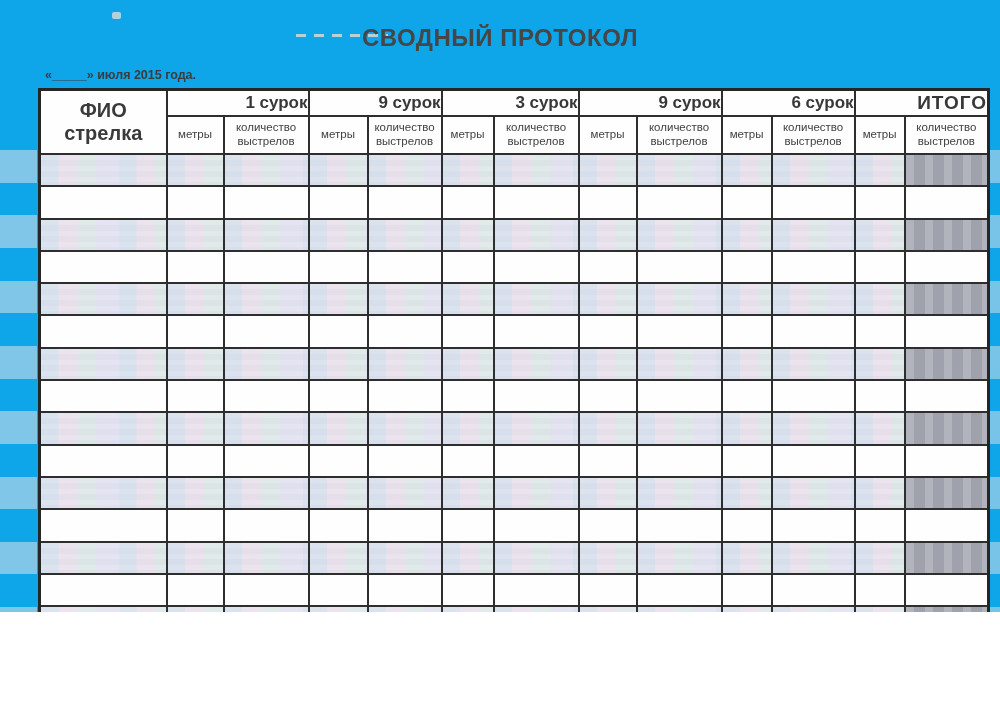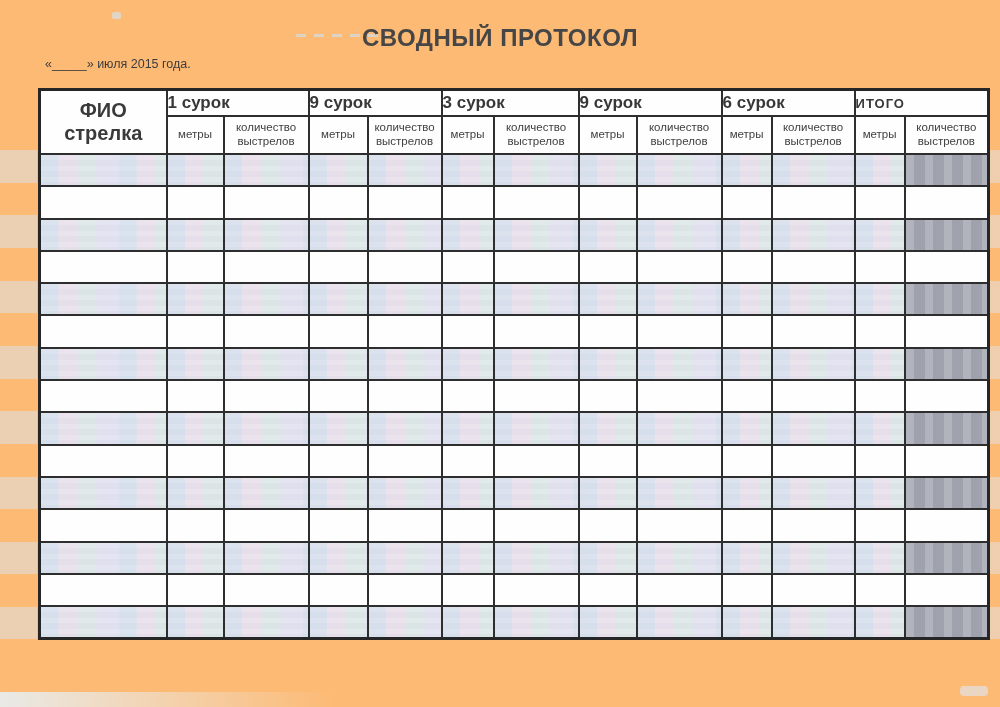--- a/index.html
+++ b/index.html
@@ -1,43 +1,43 @@
 <!DOCTYPE html>
 <html><head>
 <meta charset="utf-8">
 <style>
   html,body{margin:0;padding:0;background:#ffffff;}
   body{font-family:"Liberation Sans", sans-serif; color:#3a3a3a;}
-  .page{position:relative;width:1000px;height:707px;background:#fdba74;overflow:hidden;}
+  .page{position:relative;width:1000px;height:612px;background:#0ea5e9;overflow:hidden;}
 
   
   .title{position:absolute;top:24px;left:30px;width:940px;margin:0;text-align:center;
          font-size:24px;font-weight:700;letter-spacing:.5px;color:#464646;}
-  .date-line{position:absolute;top:57px;left:45px;font-size:12.5px;font-weight:400;color:#3c3c3c;}
+  .date-line{position:absolute;top:68px;left:45px;font-size:12.5px;font-weight:700;color:#3c3c3c;}
 
   
   .artifact-dashes{position:absolute;top:34px;left:296px;width:92px;height:3px;opacity:.85;
     background:repeating-linear-gradient(90deg,#d8d8d3 0 10px,rgba(255,255,255,0) 10px 18px);}
   .artifact-topmark{position:absolute;top:12px;left:112px;width:9px;height:7px;background:#dcdcd7;border-radius:2px;opacity:.8;}
   .left-margin-bleed{position:absolute;left:0;top:150px;width:37px;height:489px;
     background:repeating-linear-gradient(180deg,rgba(221,225,230,.55) 0 32.6px,rgba(255,255,255,0) 32.6px 65.3px);}
   .right-margin-bleed{position:absolute;left:988px;top:150px;width:12px;height:489px;
     background:repeating-linear-gradient(180deg,rgba(224,227,232,.5) 0 32.6px,rgba(255,255,255,0) 32.6px 65.3px);}
   .bottom-band{position:absolute;left:0;top:692px;width:335px;height:15px;
     background:linear-gradient(90deg,#e9eae7,rgba(246,246,244,0));}
   .corner-smudge{position:absolute;left:960px;top:686px;width:28px;height:10px;background:#e2e3e5;border-radius:4px;opacity:.7;}
 
   
   table.protocol{position:absolute;top:88px;left:38px;width:949px;border-collapse:collapse;
     table-layout:fixed;background:#fefefe;border:3px solid #262626;}
   .protocol th,.protocol td{border:2px solid #2e2e2e;padding:0;overflow:hidden;}
 
   .fio-th{font-size:20px;font-weight:600;color:#3a3a3a;text-align:center;vertical-align:middle;}
-  .group-th{height:24px;font-size:17px;font-weight:700;color:#383838;text-align:left;vertical-align:middle;}
-  .group-th.itogo{font-size:13px;letter-spacing:1px;}
+  .group-th{height:24px;font-size:17px;font-weight:700;color:#383838;text-align:right;vertical-align:middle;}
+  .group-th.itogo{font-size:19px;letter-spacing:1px;}
   .sub-th{height:36px;font-size:11.5px;font-weight:400;color:#414141;text-align:center;
           vertical-align:middle;line-height:1.2;}
 
   .protocol tbody td{height:30.3px;background:#fefefe;}
 
   
   .protocol tbody tr.shaded td{
     background-color:#e8eaf0;
     background-image:
       repeating-linear-gradient(90deg, rgba(203,216,234,.55) 0 17px, rgba(231,215,230,.50) 17px 36px,

